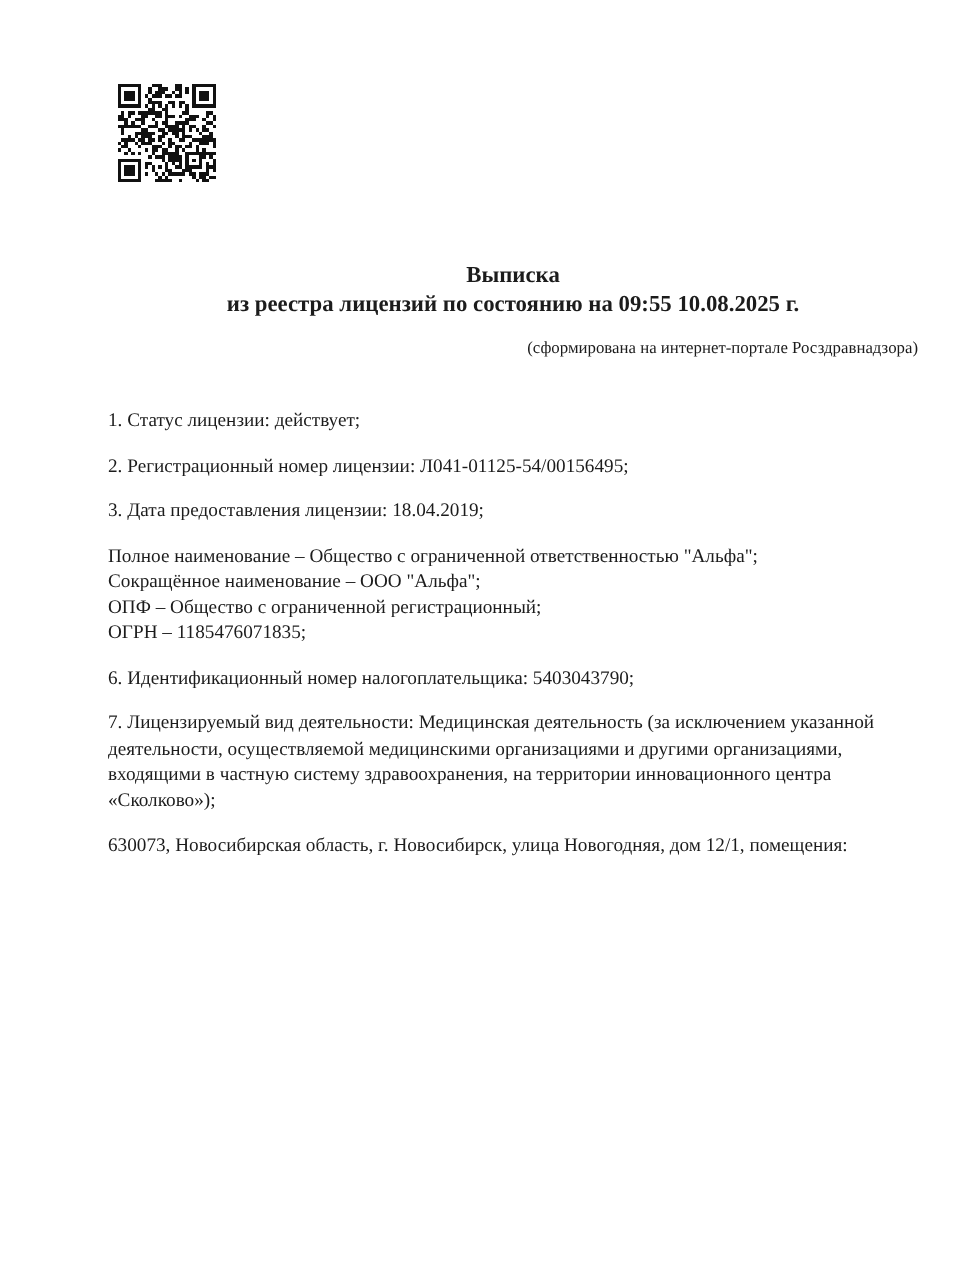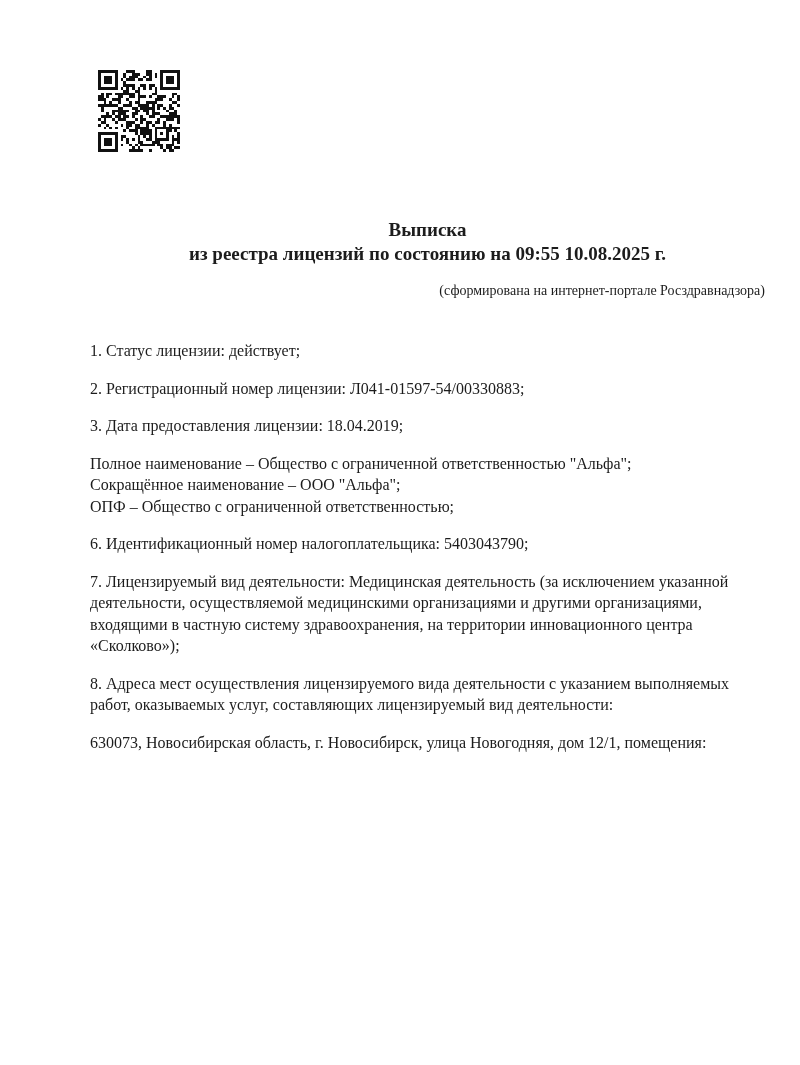--- a/index.html
+++ b/index.html
@@ -499,29 +499,29 @@
 
     <div class="title">
       <div>Выписка</div>
       <div>из реестра лицензий по состоянию на 09:55 10.08.2025 г.</div>
     </div>
 
     <div class="subtitle">(сформирована на интернет-портале Росздравнадзора)</div>
 
     <div class="body">
       <p class="para">1. Статус лицензии: действует;</p>
-      <p class="para">2. Регистрационный номер лицензии: Л041-01597-54/00330883;</p>
+      <p class="para">2. Регистрационный номер лицензии: Л041-01125-54/00156495;</p>
       <p class="para">3. Дата предоставления лицензии: 18.04.2019;</p>
 
       <div class="company">
         <div>Полное наименование – Общество с ограниченной ответственностью "Альфа";</div>
         <div>Сокращённое наименование – ООО "Альфа";</div>
-        <div>ОПФ – Общество с ограниченной ответственностью;</div>
+        <div>ОПФ – Общество с ограниченной регистрационный;</div>
+        <div>ОГРН – 1185476071835;</div>
       </div>
 
       <p class="para">6. Идентификационный номер налогоплательщика: 5403043790;</p>
       <p class="para">7. Лицензируемый вид деятельности: Медицинская деятельность (за исключением указанной деятельности, осуществляемой медицинскими организациями и другими организациями, входящими в частную систему здравоохранения, на территории инновационного центра «Сколково»);</p>
-      <p class="para">8. Адреса мест осуществления лицензируемого вида деятельности с указанием выполняемых работ, оказываемых услуг, составляющих лицензируемый вид деятельности:</p>
       <p class="para">630073, Новосибирская область, г. Новосибирск, улица Новогодняя, дом 12/1, помещения:</p>
     </div>
 
   </div>
 </div>
 
 </body></html>

